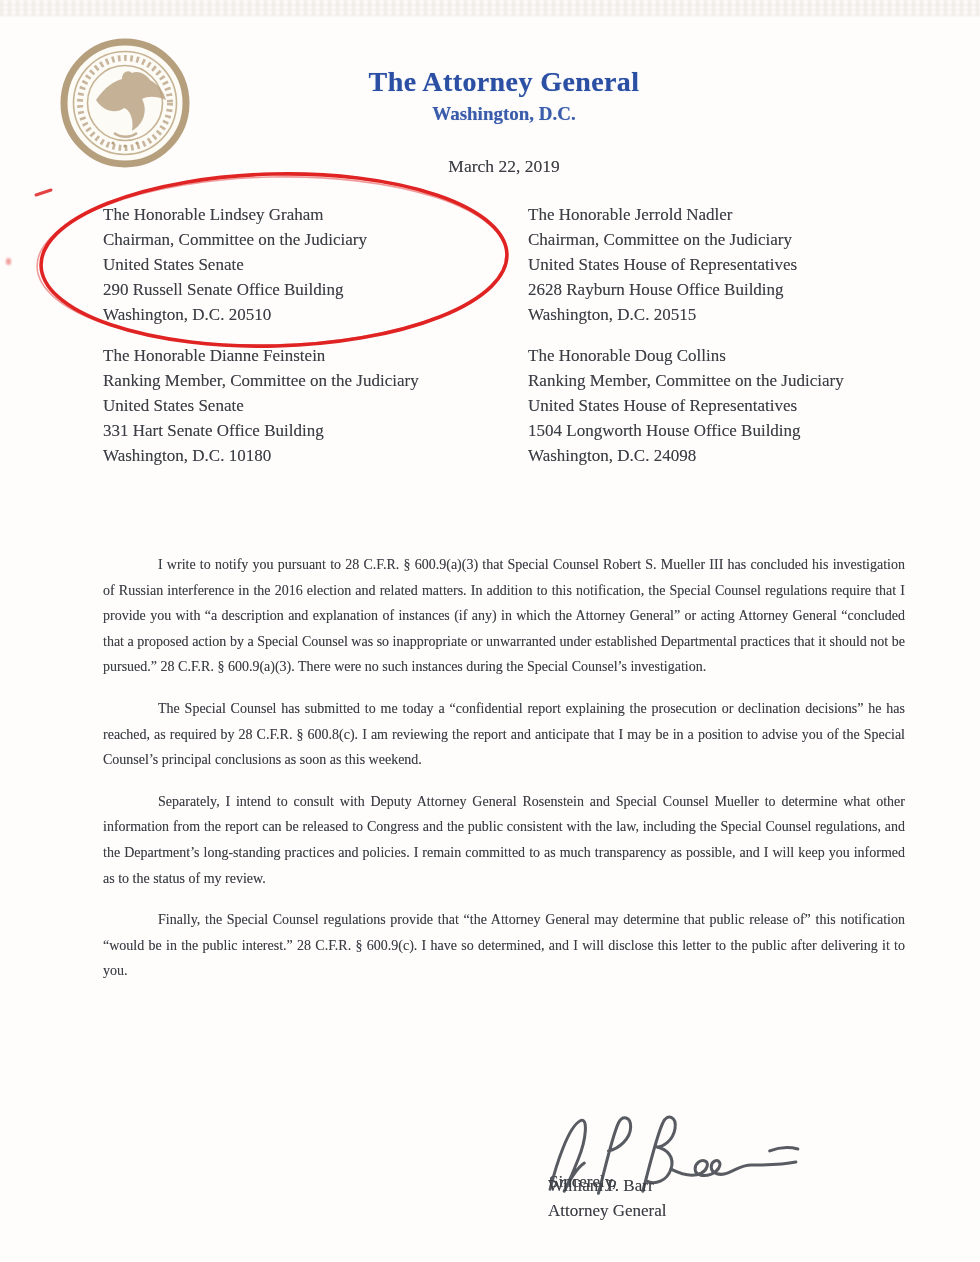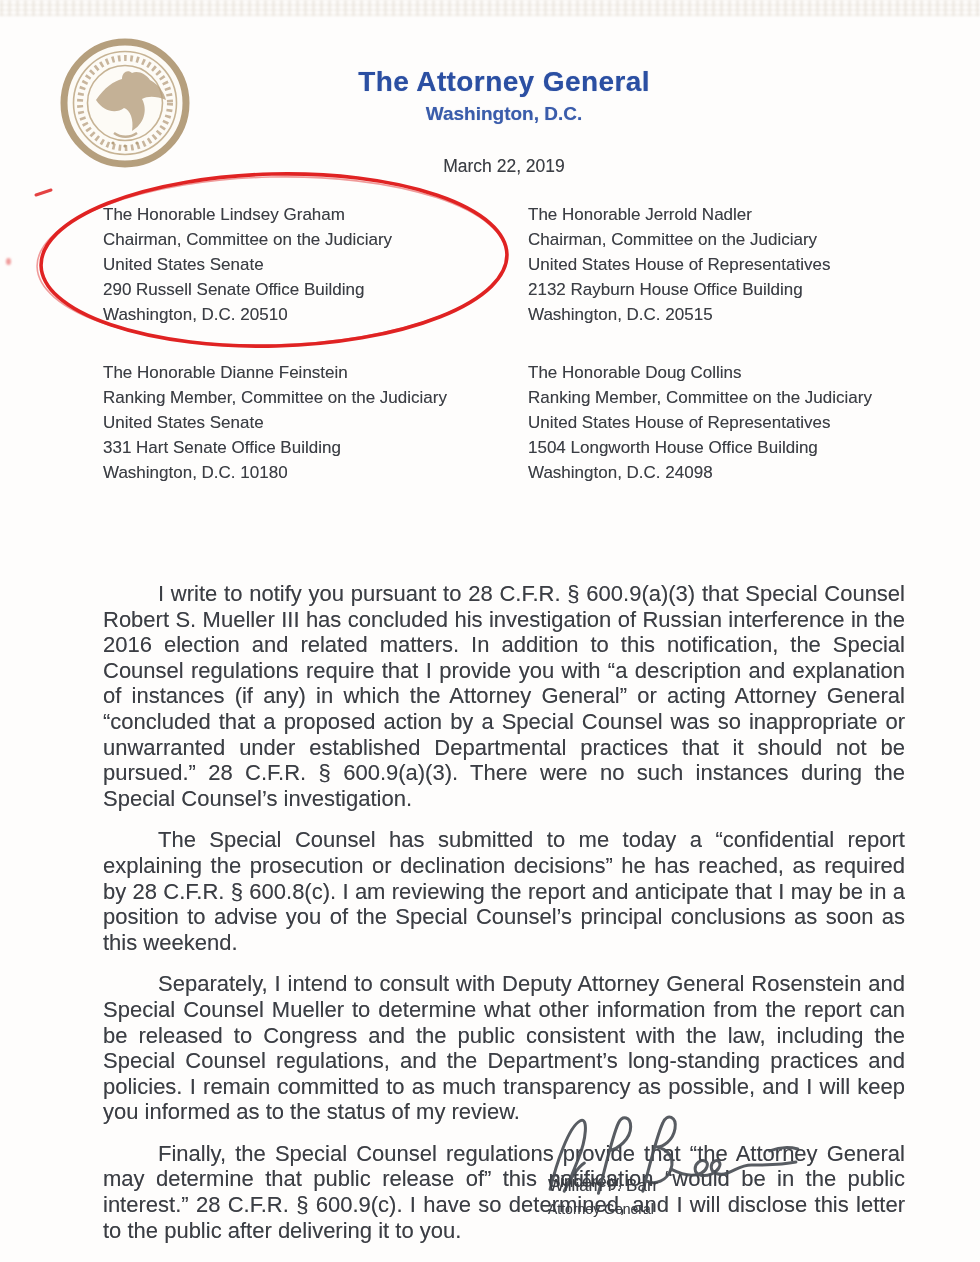--- a/index.html
+++ b/index.html
@@ -1,19 +1,19 @@
 <!DOCTYPE html>
 <html><head>
 <meta charset="utf-8">
 <style>
   html, body { margin:0; padding:0; background:#ffffff; }
   .page {
     position:absolute; top:0; left:0; width:980px; height:1262px;
     background:#fefdfc; overflow:hidden;
-    font-family:Liberation Sans, sans-serif;
+    font-family:Liberation Serif, serif;
     color:#3b3e44;
     text-shadow:0 0 0.6px rgba(62,64,72,.45);
   }
   .scan-noise {
     position:absolute; top:0; left:0; right:0; height:16px;
     background:
       repeating-linear-gradient(90deg, rgba(166,146,116,.14) 0 3px, rgba(255,255,255,0) 3px 8px),
       repeating-linear-gradient(0deg, rgba(166,146,116,.10) 0 2px, rgba(255,255,255,0) 2px 5px);
     filter:blur(1px);
   }
@@ -30,41 +30,41 @@
     transform:translateX(14px);
     font-size:19px; font-weight:600; color:#3a5cab;
     text-shadow:0 0 .8px rgba(43,79,162,.45);
   }
   .date {
     position:absolute; top:156px; left:0; width:100%; text-align:center;
     transform:translateX(14px); font-size:17.5px;
   }
   .recipients {
     position:absolute; left:103px; top:202px; width:802px;
-    display:grid; grid-template-columns:425px 1fr; row-gap:33px;
+    display:grid; grid-template-columns:425px 1fr; row-gap:16px;
     font-size:17px; line-height:25px; white-space:pre-line;
   }
   .annotation-ellipse { position:absolute; left:16px; top:164px; width:502px; height:192px; pointer-events:none; }
   .red-speck {
     position:absolute; left:6px; top:258px; width:5px; height:7px;
     background:rgba(224,35,35,.45); border-radius:50%; filter:blur(1px);
   }
   .salutation {
     position:absolute; left:103px; top:514px; width:802px;
     font-size:17px; line-height:25.5px; white-space:pre-line;
   }
   .letter-body {
-    position:absolute; left:103px; top:581px; width:802px;
-    font-size:22px; line-height:25.6px; text-align:justify;
+    position:absolute; left:103px; top:552px; width:802px;
+    font-size:14px; line-height:25.6px; text-align:justify;
   }
   .letter-body p { margin:0 0 16px 0; text-indent:55px; }
   .valediction { position:absolute; left:549px; top:1172px; font-size:17px; }
   .signature-svg { position:absolute; left:540px; top:1112px; width:272px; height:86px; opacity:.92; }
   .signer-name  { position:absolute; left:548px; top:1176px; font-size:17px; }
-  .signer-title { position:absolute; left:548px; top:1201px; font-size:14px; }
+  .signer-title { position:absolute; left:548px; top:1201px; font-size:17px; }
 </style>
 </head>
 <body>
 
 <div class="page">
 
   <div class="scan-noise"></div>
 
   <svg class="seal" viewBox="0 0 134 134" aria-hidden="true">
     <circle cx="67" cy="67" r="61" fill="#fdfbf6" stroke="#b49a74" stroke-width="7"></circle>
@@ -84,21 +84,21 @@
 
   <div class="recipients">
     <div>The Honorable Lindsey Graham
 Chairman, Committee on the Judiciary
 United States Senate
 290 Russell Senate Office Building
 Washington, D.C. 20510</div>
     <div>The Honorable Jerrold Nadler
 Chairman, Committee on the Judiciary
 United States House of Representatives
-2132 Rayburn House Office Building
+2628 Rayburn House Office Building
 Washington, D.C. 20515</div>
     <div>The Honorable Dianne Feinstein
 Ranking Member, Committee on the Judiciary
 United States Senate
 331 Hart Senate Office Building
 Washington, D.C. 10180</div>
     <div>The Honorable Doug Collins
 Ranking Member, Committee on the Judiciary
 United States House of Representatives
 1504 Longworth House Office Building

